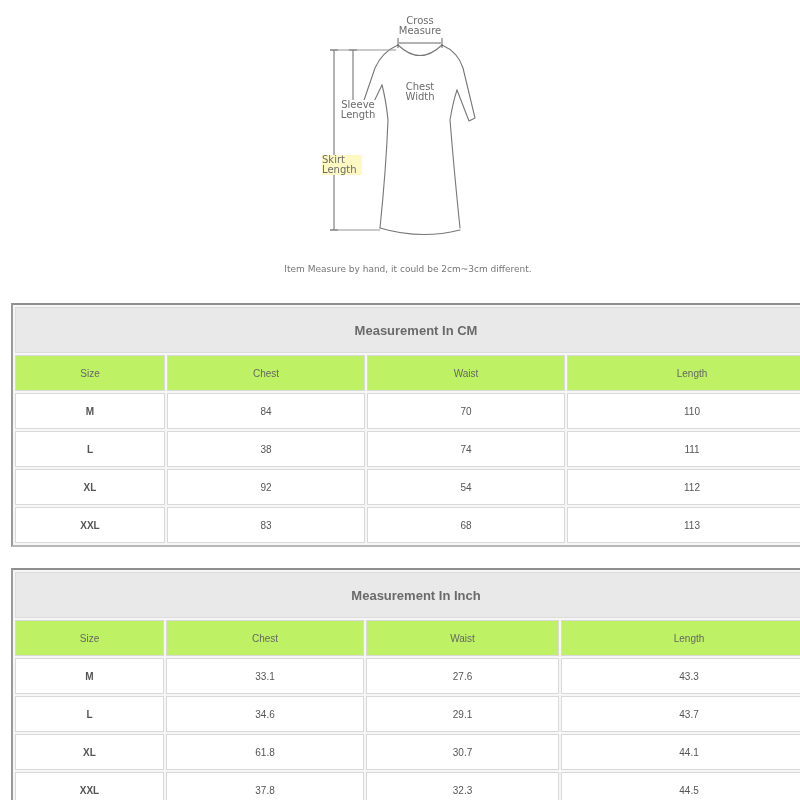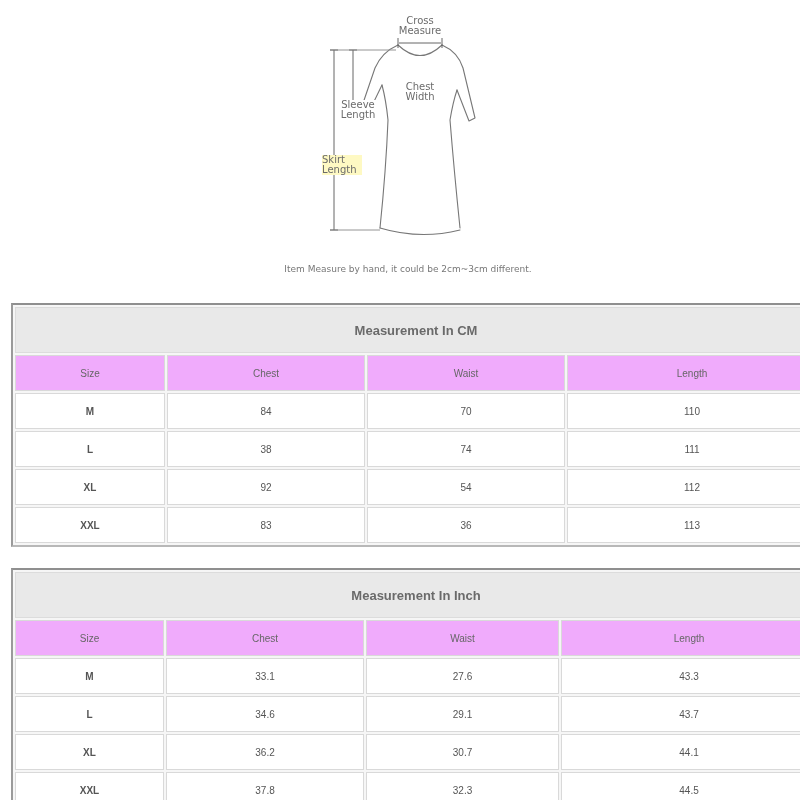--- a/index.html
+++ b/index.html
@@ -74,21 +74,21 @@
     .size-table .title-cell {
       height: 44px;
       background: #e9e9e9;
       border-color: #dcdcdc;
       font-size: 13px;
       font-weight: bold;
       color: #6a6a6a;
     }
     .size-table .head-cell {
       height: 34px;
-      background: #f0abfc;
+      background: #bef264;
       color: #666666;
     }
     .size-table .body-cell {
       height: 34px;
     }
     .size-table .size-cell {
       font-weight: bold;
       color: #555555;
     }
     #cm-table { top: 303px; }
@@ -185,21 +185,21 @@
   </tr>
   <tr>
     <td class="body-cell size-cell">XL</td>
     <td class="body-cell">92</td>
     <td class="body-cell">54</td>
     <td class="body-cell">112</td>
   </tr>
   <tr>
     <td class="body-cell size-cell">XXL</td>
     <td class="body-cell">83</td>
-    <td class="body-cell">36</td>
+    <td class="body-cell">68</td>
     <td class="body-cell">113</td>
   </tr>
 </tbody>
   </table>
 
 <table class="size-table" id="inch-table">
   <colgroup>
     <col style="width:149px">
       <col style="width:198px">
       <col style="width:193px">
@@ -222,21 +222,21 @@
     <td class="body-cell">43.3</td>
   </tr>
   <tr>
     <td class="body-cell size-cell">L</td>
     <td class="body-cell">34.6</td>
     <td class="body-cell">29.1</td>
     <td class="body-cell">43.7</td>
   </tr>
   <tr>
     <td class="body-cell size-cell">XL</td>
-    <td class="body-cell">36.2</td>
+    <td class="body-cell">61.8</td>
     <td class="body-cell">30.7</td>
     <td class="body-cell">44.1</td>
   </tr>
   <tr>
     <td class="body-cell size-cell">XXL</td>
     <td class="body-cell">37.8</td>
     <td class="body-cell">32.3</td>
     <td class="body-cell">44.5</td>
   </tr>
 </tbody>

